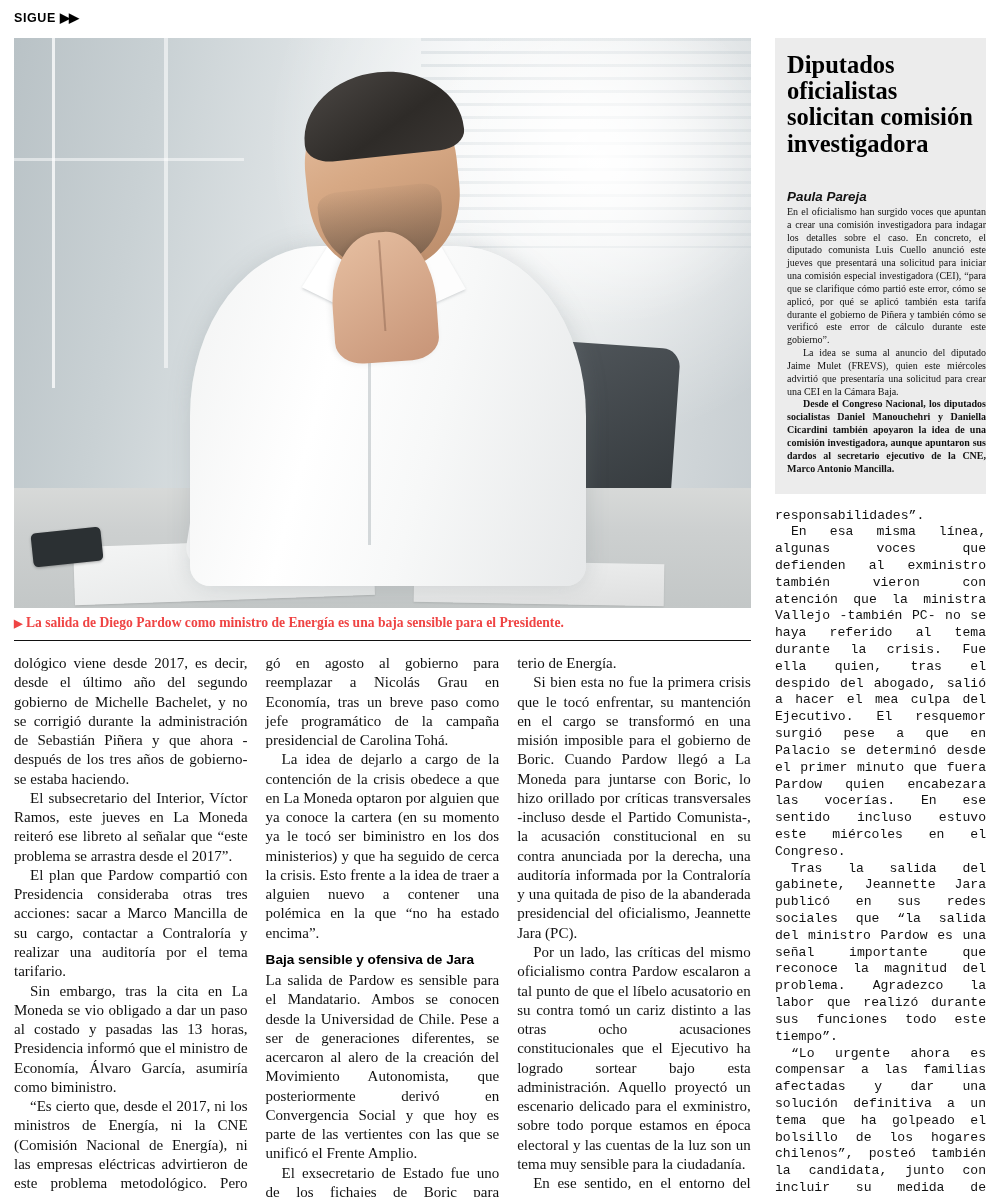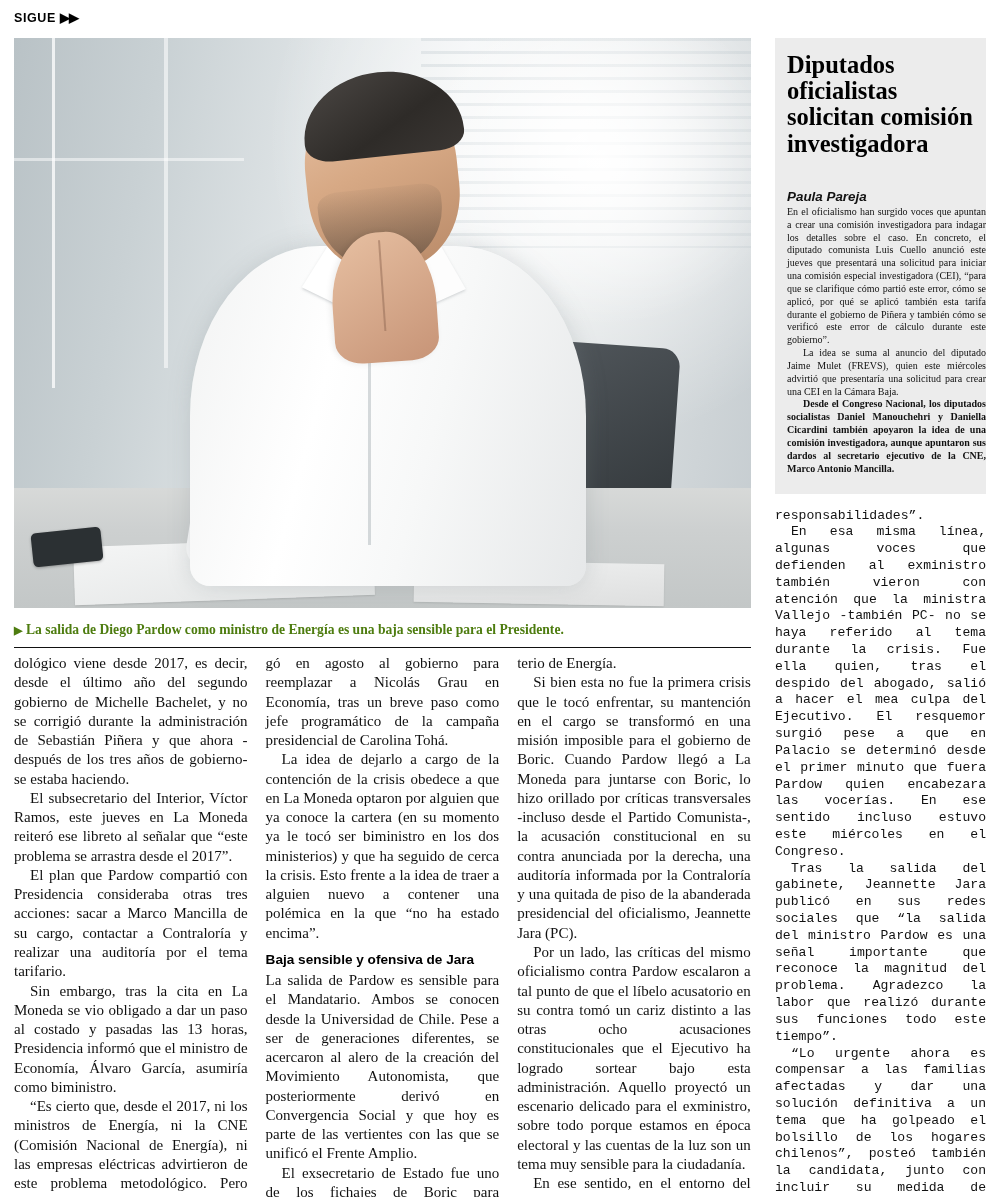--- a/index.html
+++ b/index.html
@@ -179,26 +179,26 @@
   }
   .photo .armR {
     position: absolute; left: 402px; bottom: 30px; width: 150px; height: 250px;
     background: linear-gradient(240deg, #eceeee, #ffffff 60%, #e4e6e7);
     border-radius: 30px 60px 20px 10px;
     transform: rotate(-9deg);
   }
 
   
   .caption {
-    margin-top: 14px;
+    margin-top: 7px;
     font-family: "Liberation Serif", serif;
     font-size: 13.6px;
     font-weight: bold;
     line-height: 1.25;
-    color: #4d7c0f;
+    color: #ef4444;
   }
   .caption .tri { font-size: 11px; }
   .caption-rule {
     border-top: 1px solid #111;
     margin-top: 8px;
   }
 
   
   .body-cols {
     position: absolute;

